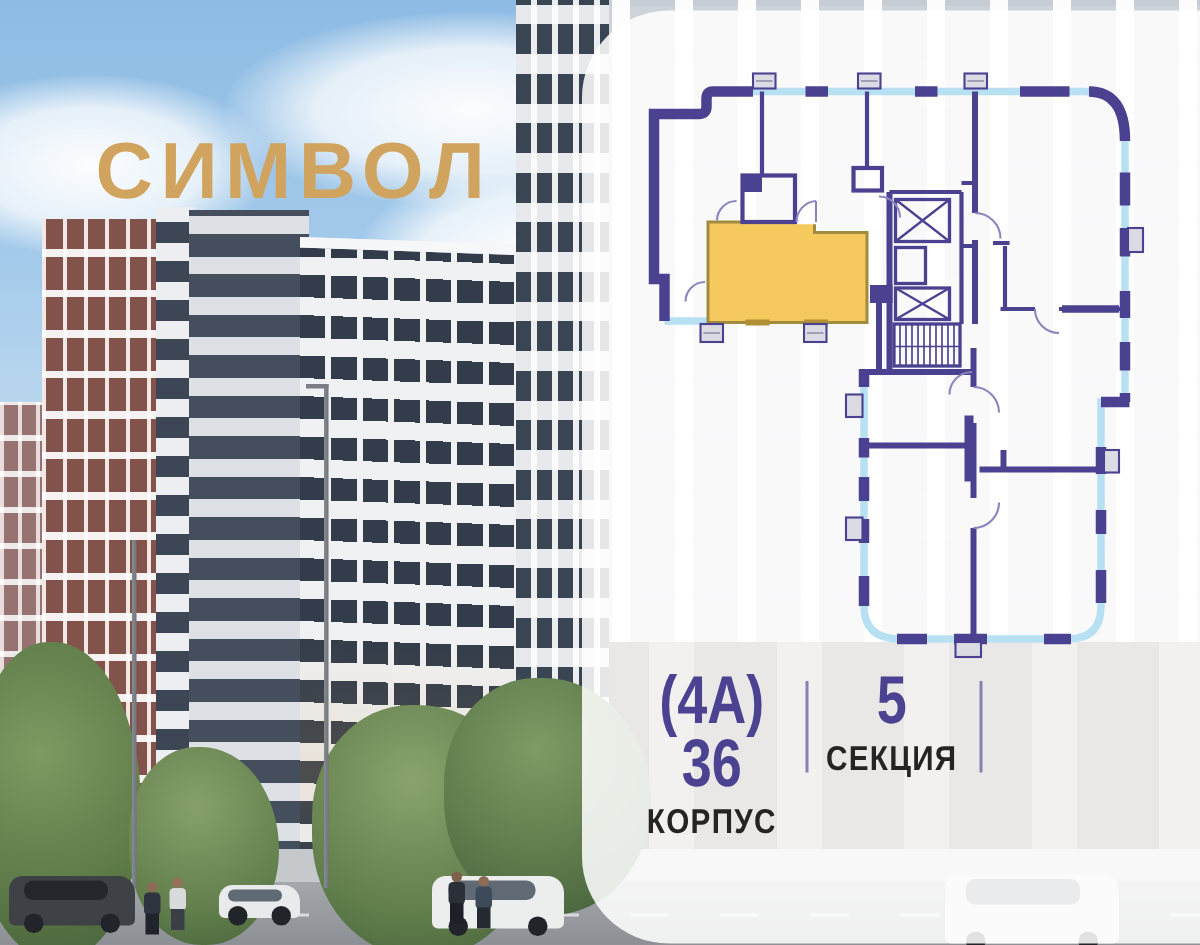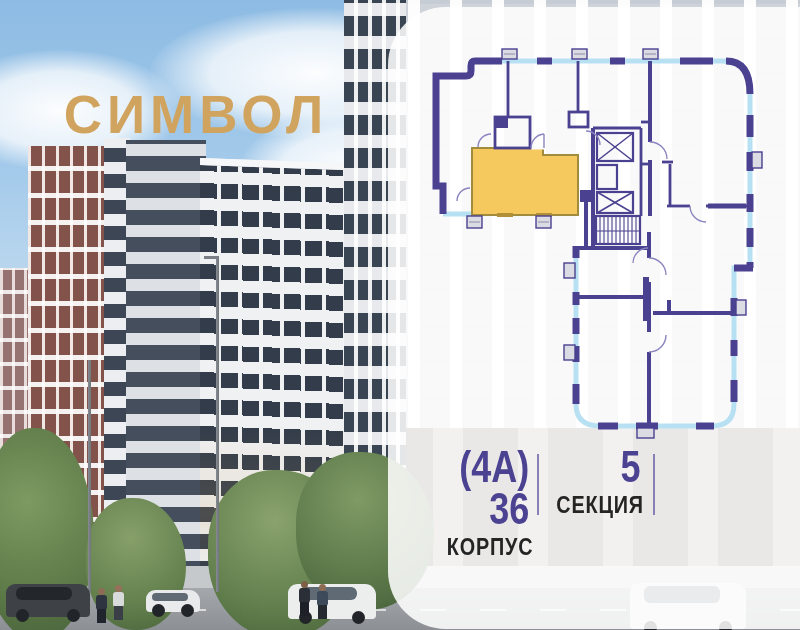--- a/index.html
+++ b/index.html
@@ -82,21 +82,21 @@
 
   .logo{left:58px;top:88px;width:276px;text-align:center;
         font-size:53px;font-weight:bold;letter-spacing:5px;line-height:1;
         color:var(--logo-gold,#d0a45f);}
 
   
   .panel{left:388px;top:7px;width:424px;height:622px;
          background:rgba(255,255,255,.865);border-radius:58px 0 0 58px;}
   .plan{left:405px;top:42px;width:400px;height:400px;}
 
-  .info{top:446px;text-align:right;}
+  .info{top:446px;text-align:center;}
   .info .val{position:static;display:block;font-size:45px;line-height:42px;font-weight:bold;
              color:var(--info-number,#4b4291);transform:scaleX(.8);}
   .info .lbl{position:static;display:block;margin-top:5px;font-size:23px;line-height:24px;font-weight:bold;
              letter-spacing:1px;color:var(--info-label,#242424);transform:scaleX(.86);}
   .col1{left:406px;width:137px;} .col2{left:537px;width:115px;} .col3{left:652px;width:140px;}
   .vdiv{top:454px;width:2px;height:61px;background:var(--divider,#8781b5);}
   .d1{left:537px;} .d2{left:653px;}
 
   
   .glz{stroke:var(--plan-window,#b7e1f3);stroke-width:5;fill:none;}

